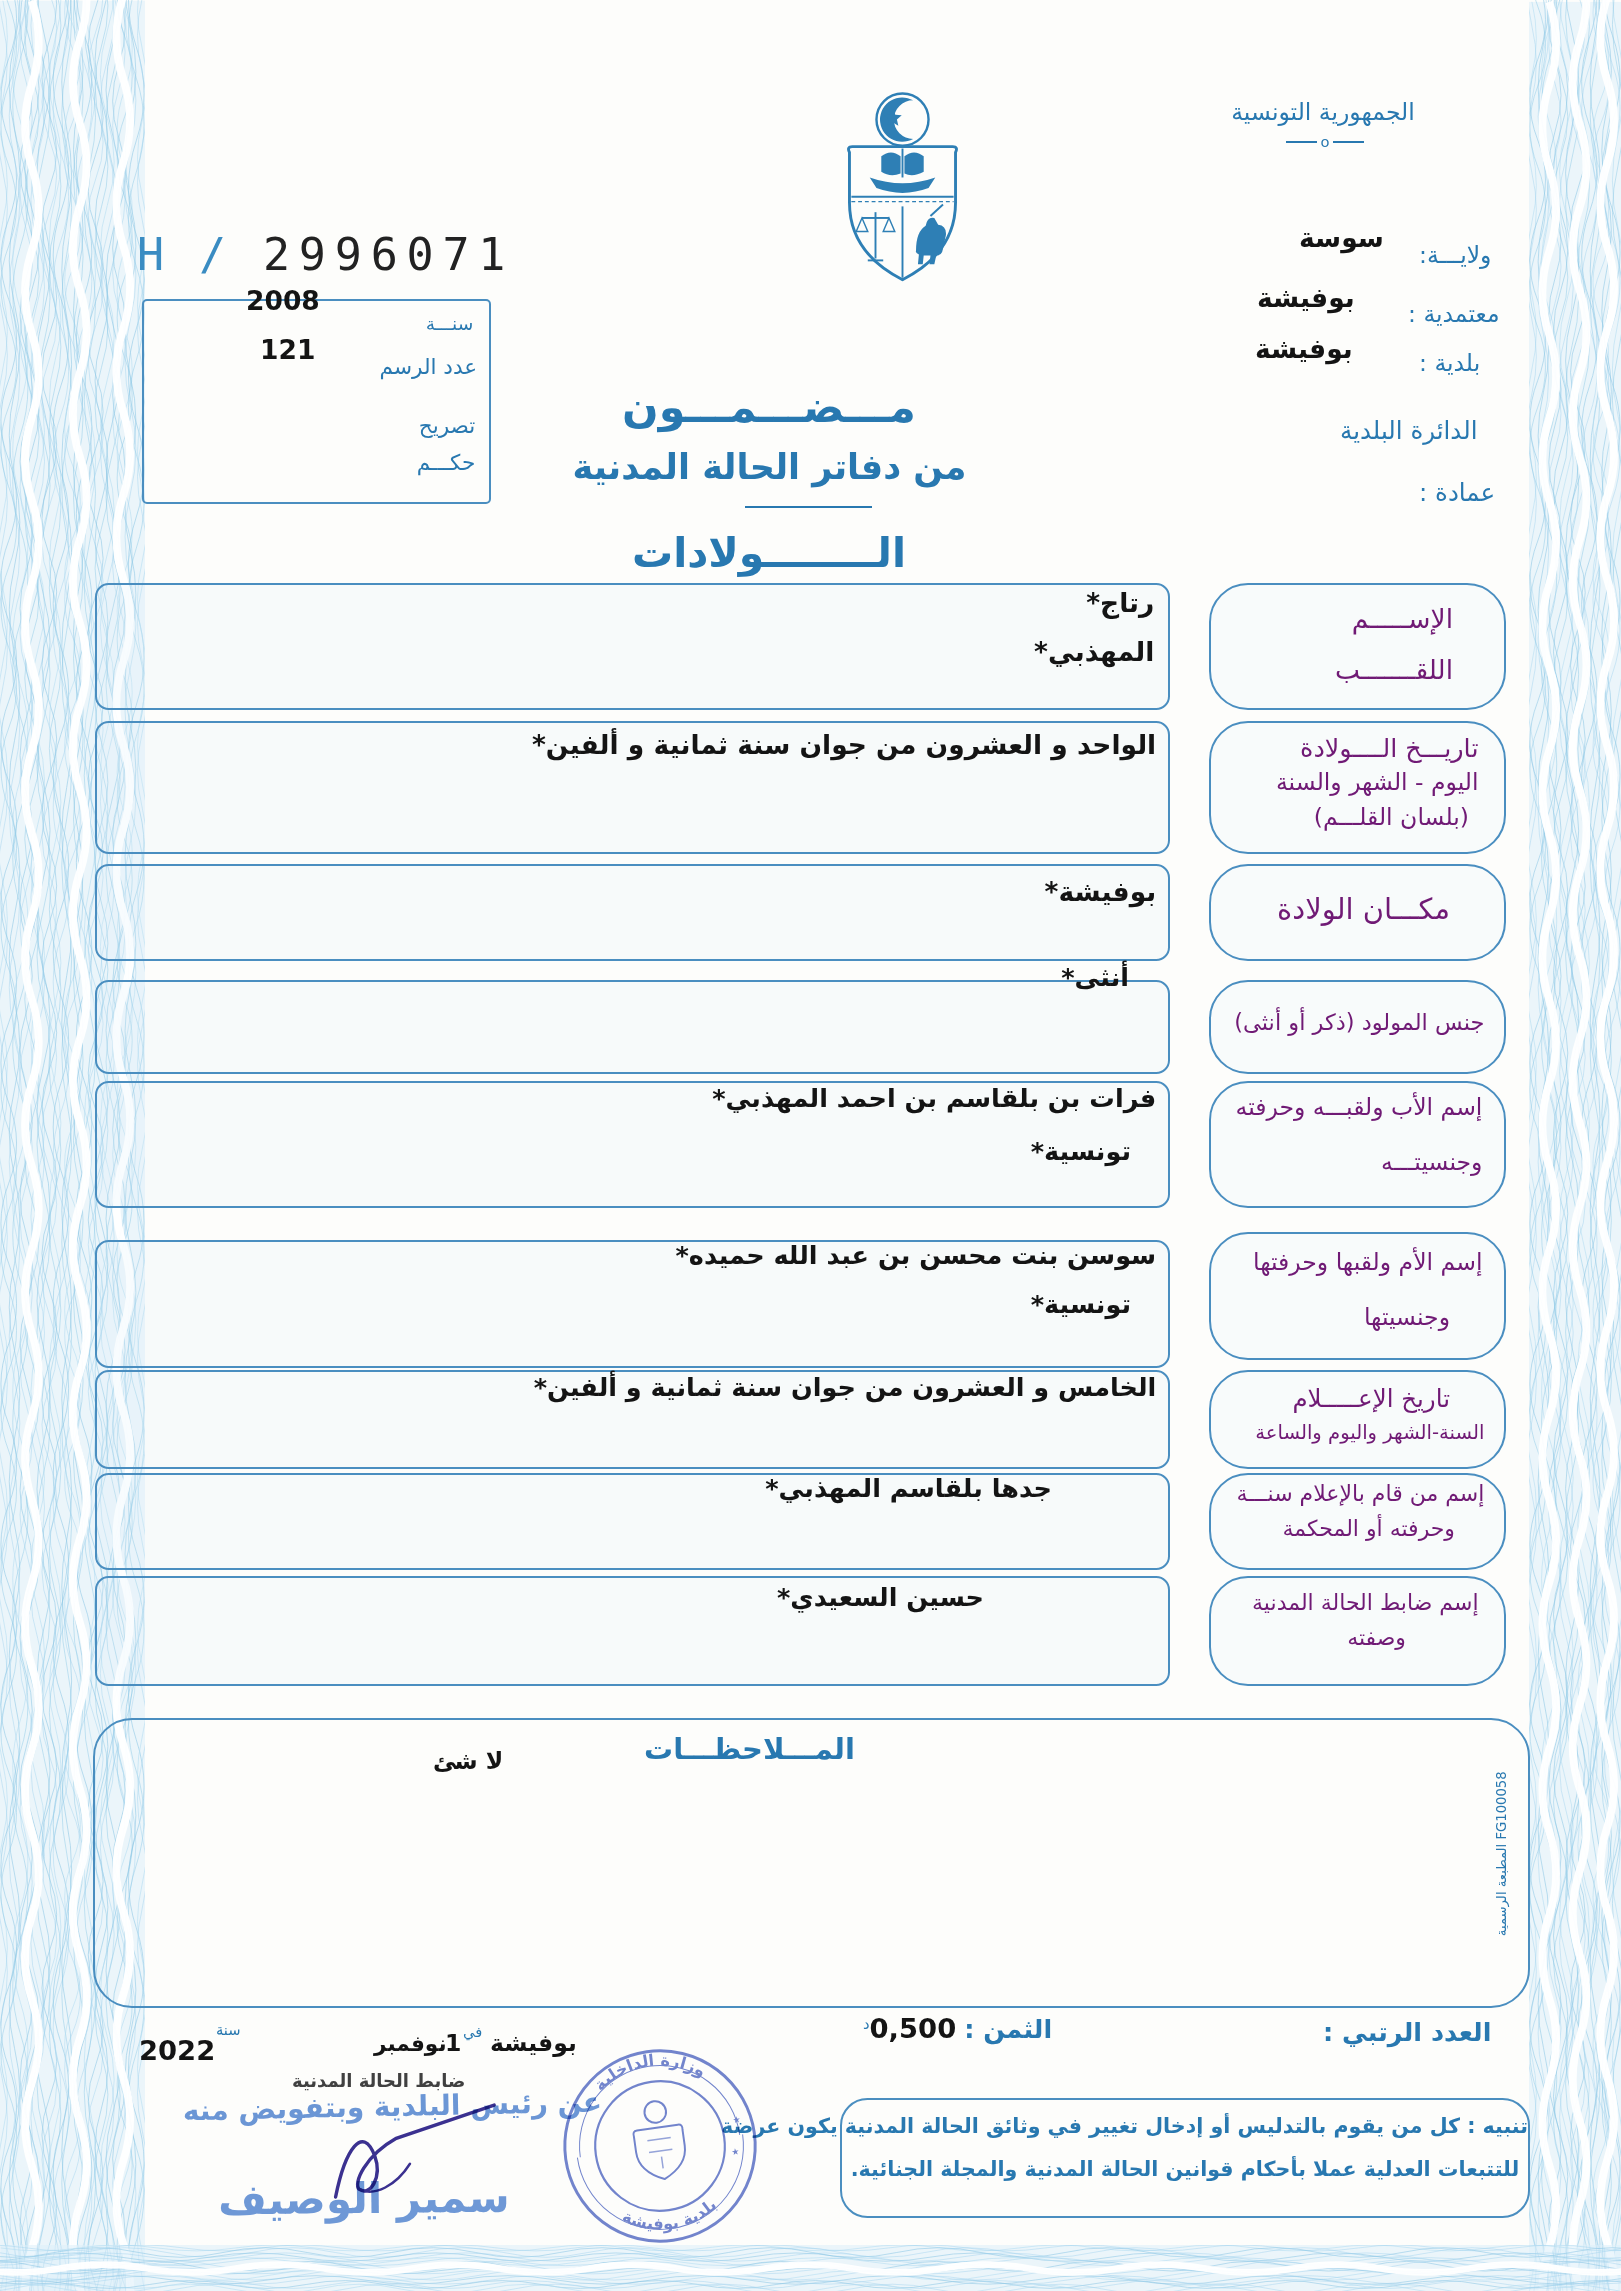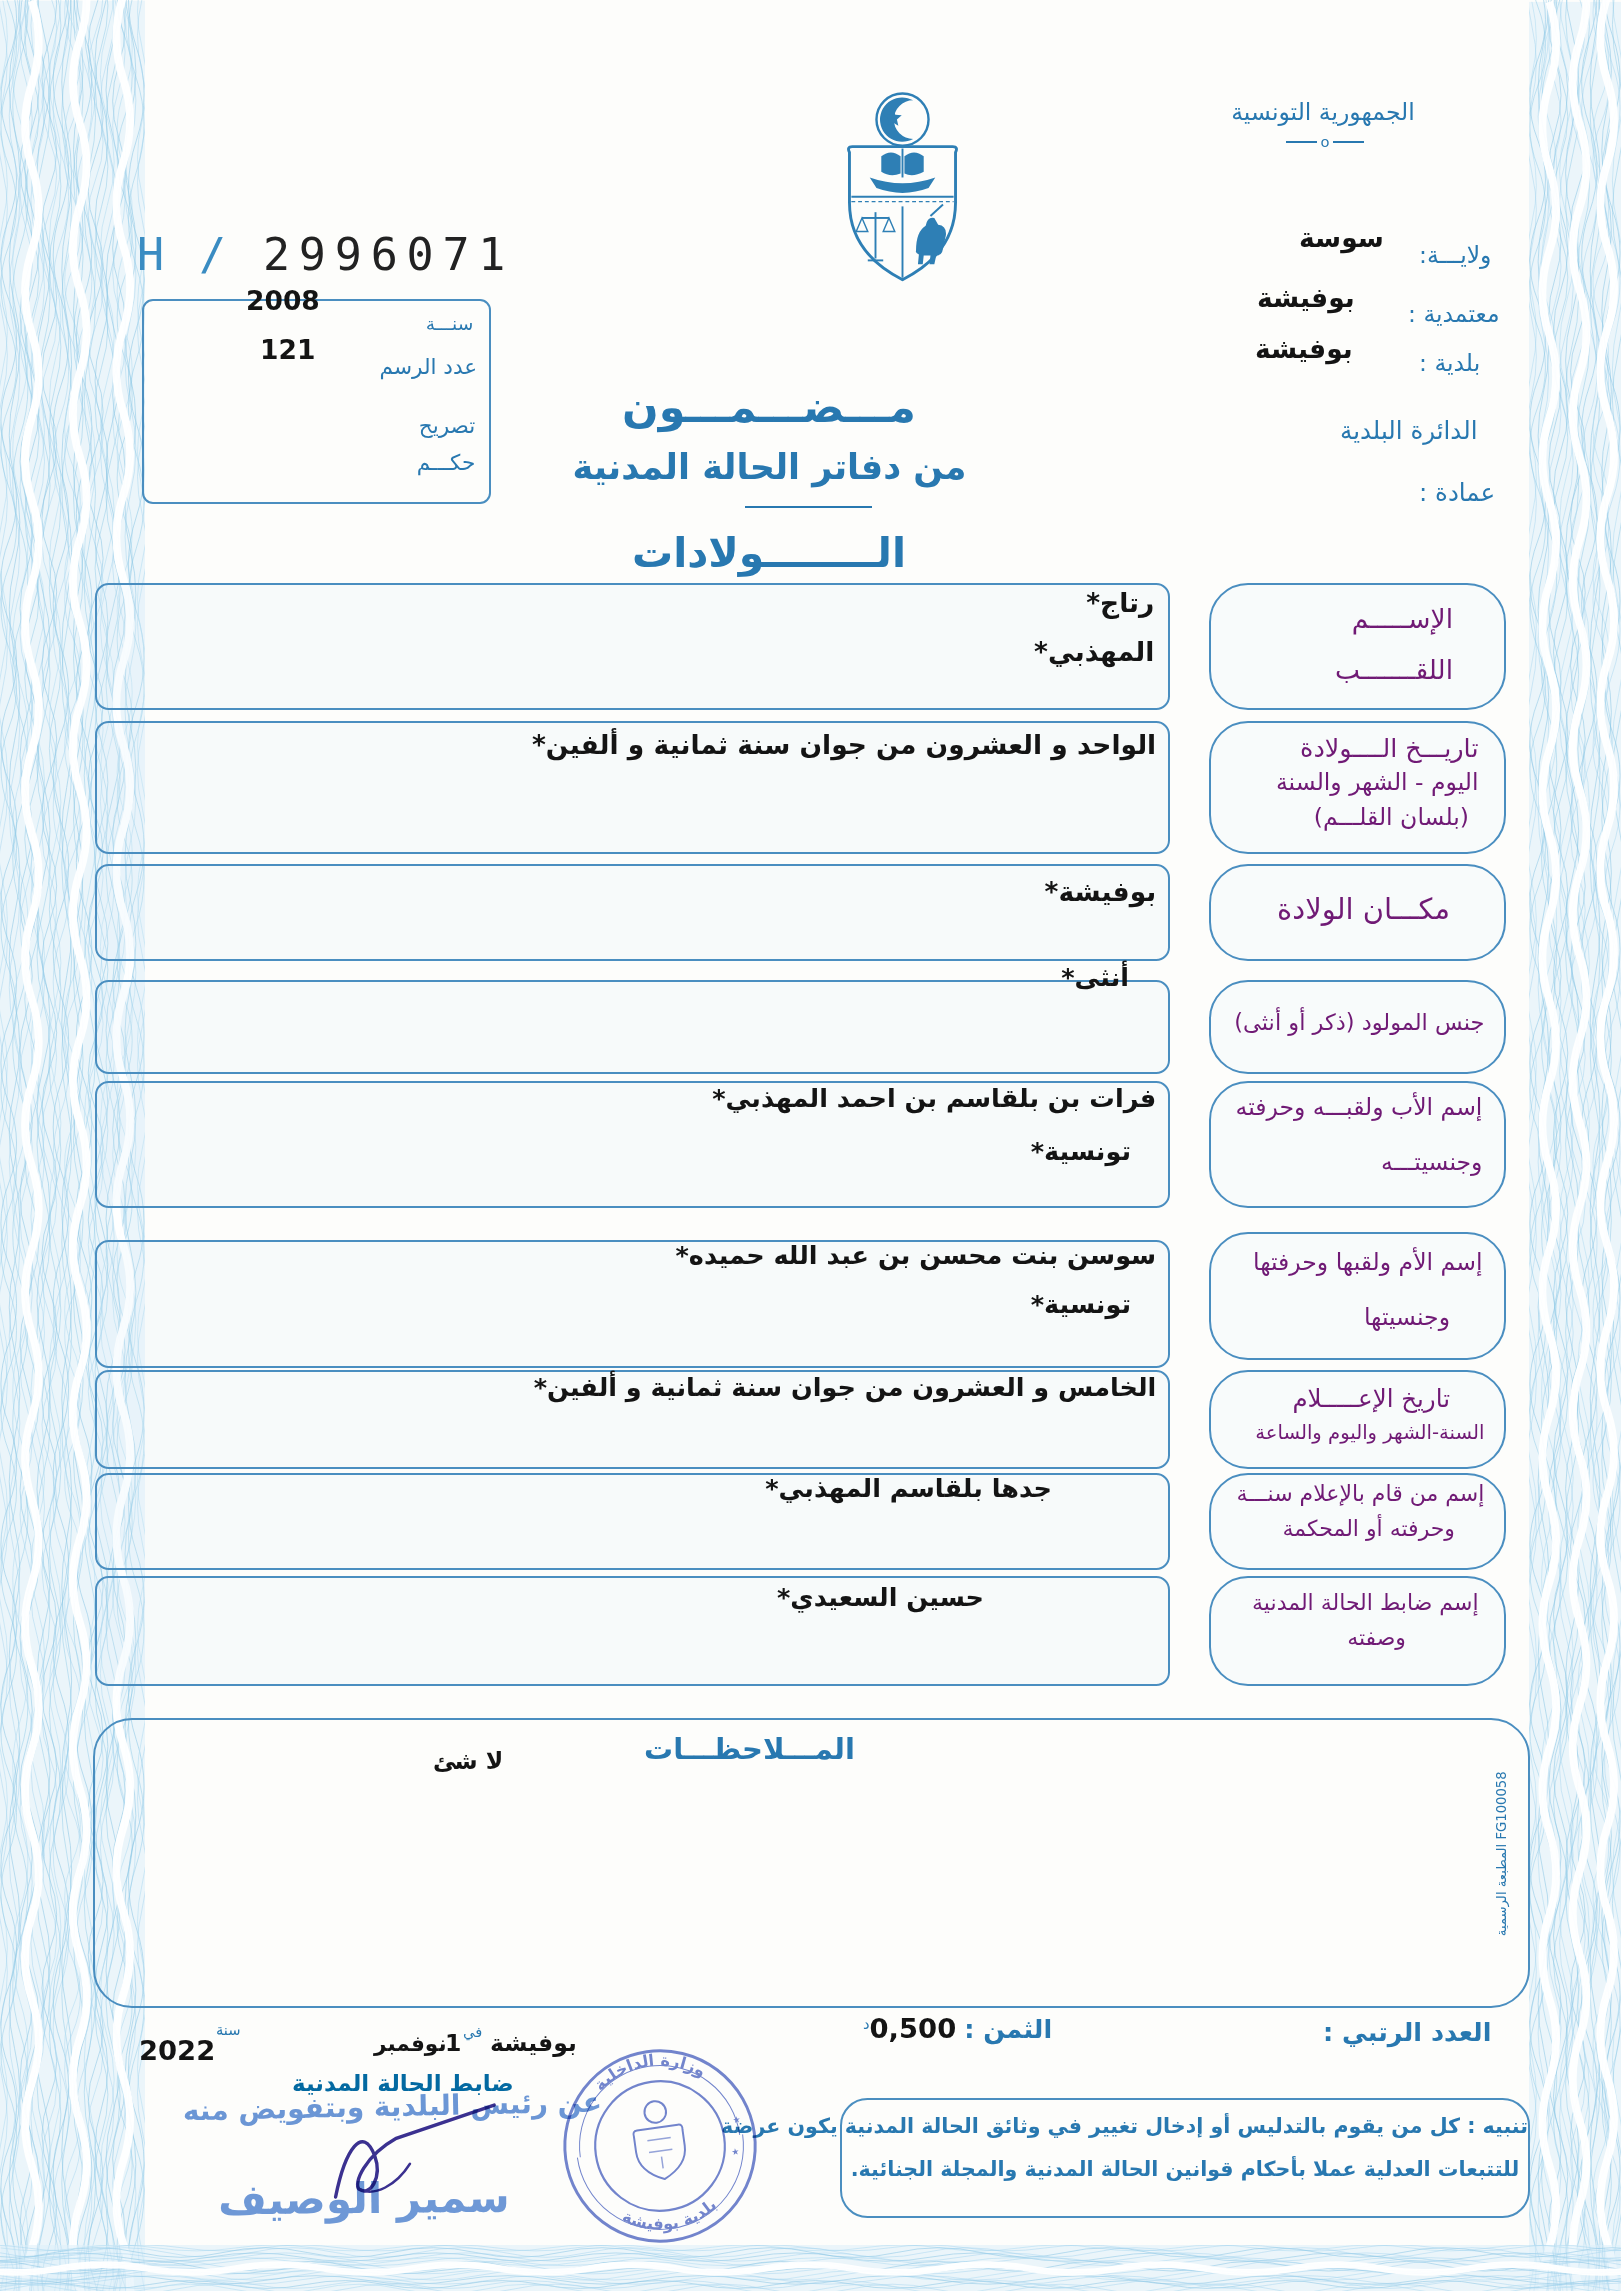--- a/index.html
+++ b/index.html
@@ -179,21 +179,21 @@
 
   <div class="abs blue rtl nowrap" style="left:1419px;top:241px;font-size:23.5px;">ولايـــة:</div>
   <div class="abs black rtl nowrap" style="left:1299px;top:222px;font-size:26.5px;font-weight:bold;">سوسة</div>
   <div class="abs blue rtl nowrap" style="left:1408px;top:300px;font-size:23.5px;">معتمدية :</div>
   <div class="abs black rtl nowrap" style="left:1257px;top:282px;font-size:26.5px;font-weight:bold;">بوفيشة</div>
   <div class="abs blue rtl nowrap" style="left:1419px;top:349px;font-size:23.5px;">بلدية :</div>
   <div class="abs black rtl nowrap" style="left:1255px;top:333px;font-size:26.5px;font-weight:bold;">بوفيشة</div>
   <div class="abs blue rtl nowrap" style="left:1340px;top:416px;font-size:24.5px;">الدائرة البلدية</div>
   <div class="abs blue rtl nowrap" style="left:1419px;top:478px;font-size:24.5px;">عمادة :</div>
 
-  <div class="abs" style="left:142px;top:299px;width:345px;height:201px;border:2.5px solid #4a8ec0;border-radius:11px;">
+  <div class="abs" style="left:142px;top:299px;width:345px;height:201px;border:2.5px solid #4a8ec0;border-radius:5px;">
     <span class="abs black nowrap" style="left:102px;top:-15.7px;font-size:26.5px;font-weight:bold;">2008</span>
     <span class="abs blue rtl nowrap" style="right:15.7px;top:11.8px;font-size:18.6px;">سنـــة</span>
     <span class="abs black nowrap" style="left:116px;top:33px;font-size:26.5px;font-weight:bold;">121</span>
     <span class="abs blue rtl nowrap" style="right:11.8px;top:53px;font-size:21.6px;">عدد الرسم</span>
     <span class="abs blue rtl nowrap" style="right:13.7px;top:112px;font-size:21.6px;">تصريح</span>
     <span class="abs blue rtl nowrap" style="right:13.7px;top:149px;font-size:21.6px;">حكـــم</span>
   </div>
 
   <div class="abs blue center rtl" style="left:573px;top:382px;width:392px;font-size:43px;font-weight:bold;">مـــضـــمـــون</div>
   <div class="abs blue center rtl" style="left:554px;top:447px;width:431px;font-size:35px;font-weight:bold;">من دفاتر الحالة المدنية</div>
@@ -291,21 +291,21 @@
     <div class="abs blue rtl center nowrap" style="left:0;top:57px;width:100%;font-size:20.6px;font-weight:600;">للتتبعات العدلية عملا بأحكام قوانين الحالة المدنية والمجلة الجنائية.</div>
   </div>
 
   <div class="abs blue rtl nowrap" style="left:216px;top:2021px;font-size:14.7px;">سنة</div>
   <div class="abs black nowrap" style="left:139px;top:2035px;font-size:27.4px;font-weight:bold;">2022</div>
   <div class="abs black rtl nowrap" style="left:490px;top:2029px;font-size:23.5px;font-weight:bold;">بوفيشة</div>
   <div class="abs blue rtl nowrap" style="left:463px;top:2023px;font-size:14.7px;">في</div>
   <div class="abs black nowrap" style="left:445px;top:2029px;font-size:23.5px;font-weight:bold;">1</div>
   <div class="abs black rtl nowrap" style="left:374px;top:2031px;font-size:21.6px;font-weight:bold;">نوفمبر</div>
 
-  <div class="abs rtl nowrap" style="left:292px;top:2070px;font-size:23px;font-weight:bold;color:#0369a1;">ضابط الحالة المدنية</div>
+  <div class="abs rtl nowrap" style="left:292px;top:2070px;font-size:18px;font-weight:bold;color:#404040;">ضابط الحالة المدنية</div>
   <div class="abs rtl nowrap stampish" style="left:176px;top:2090px;width:426px;text-align:right;font-size:28px;font-weight:bold;color:#5f8ed6;opacity:.92;transform:rotate(-1.2deg);">عن رئيس البلدية وبتفويض منه</div>
   <div class="abs rtl nowrap stampish" style="left:218px;top:2174px;font-size:42px;font-weight:bold;color:#5f8ed6;opacity:.9;transform:rotate(-0.6deg);">سمير الوصيف</div>
 
   <svg class="abs stampish" style="left:316px;top:2099px;" width="186" height="106" viewBox="0 0 190 108">
     <path d="M20,100 C30,50 48,26 60,58 C68,80 55,100 44,92 C38,86 50,58 82,40 L182,6" stroke="#3b3192" stroke-width="3.5" fill="none" stroke-linecap="round"></path>
     <path d="M44,92 C60,100 82,88 96,66" stroke="#3b3192" stroke-width="2.5" fill="none" stroke-linecap="round"></path>
   </svg>
 
   <svg class="abs stampish" style="left:555px;top:2041px;opacity:.85;" width="211" height="211" viewBox="0 0 215 215">
     <g transform="rotate(-8 107 107)" stroke="#5a70c8" fill="none">

